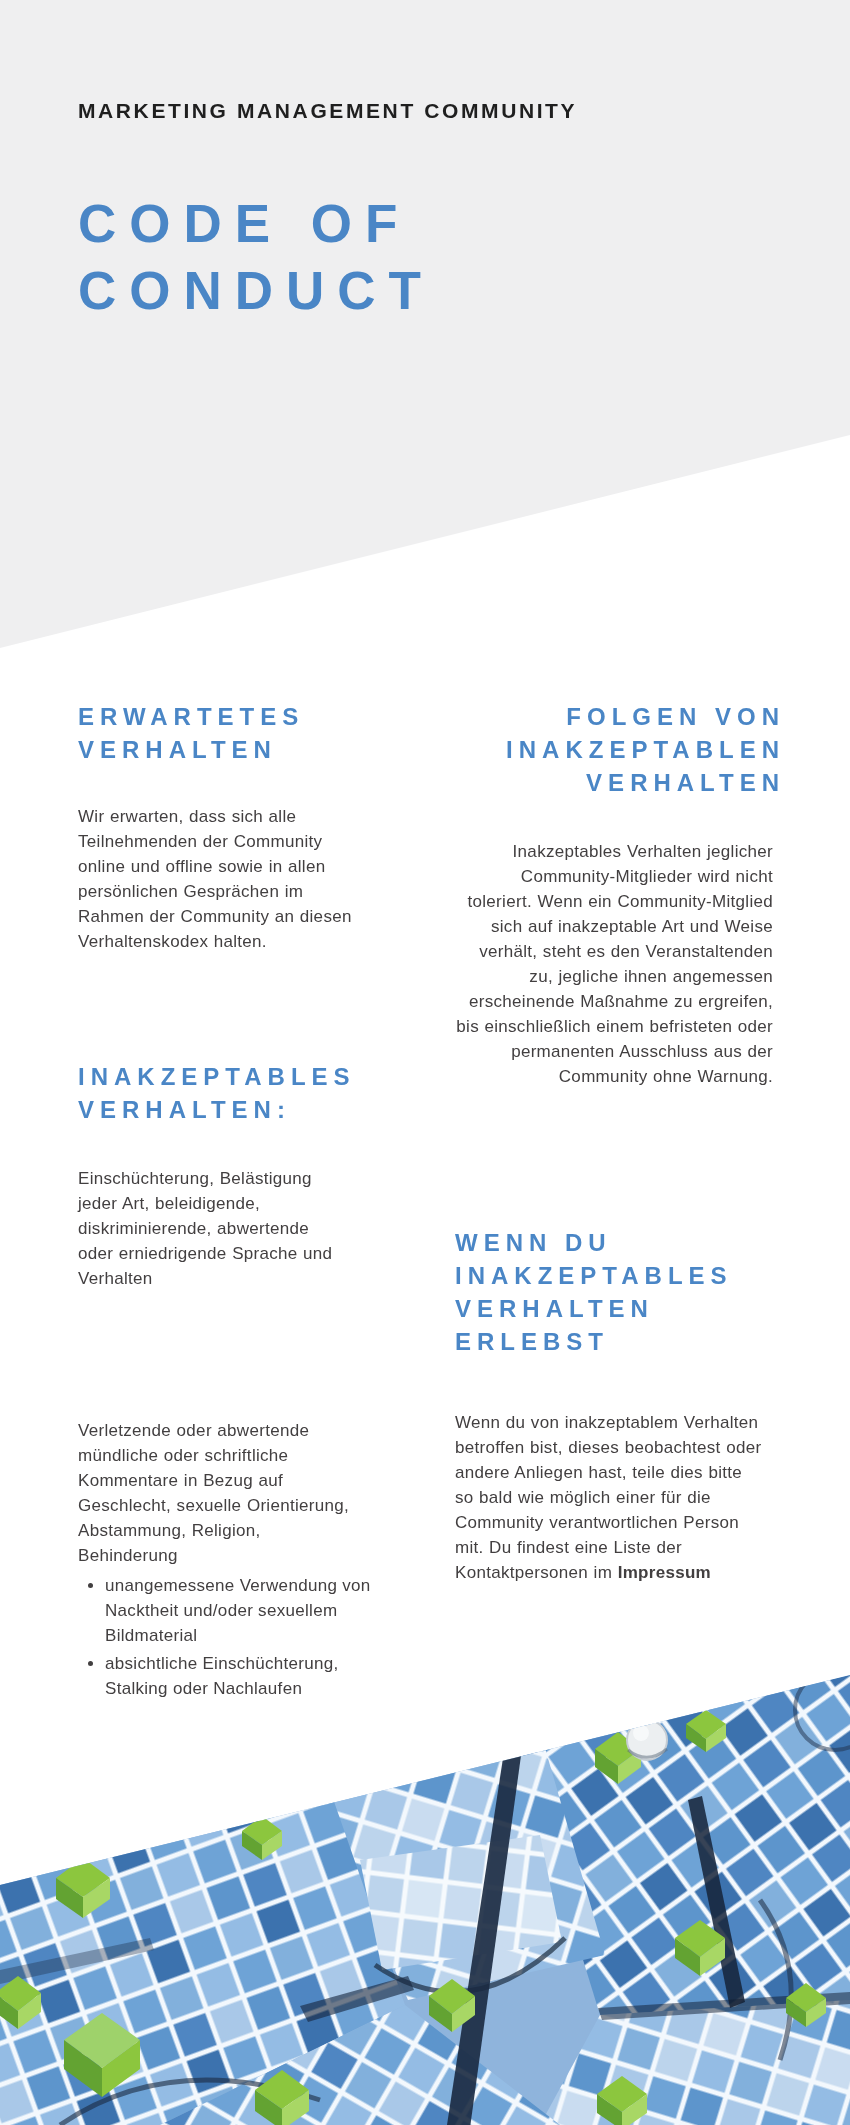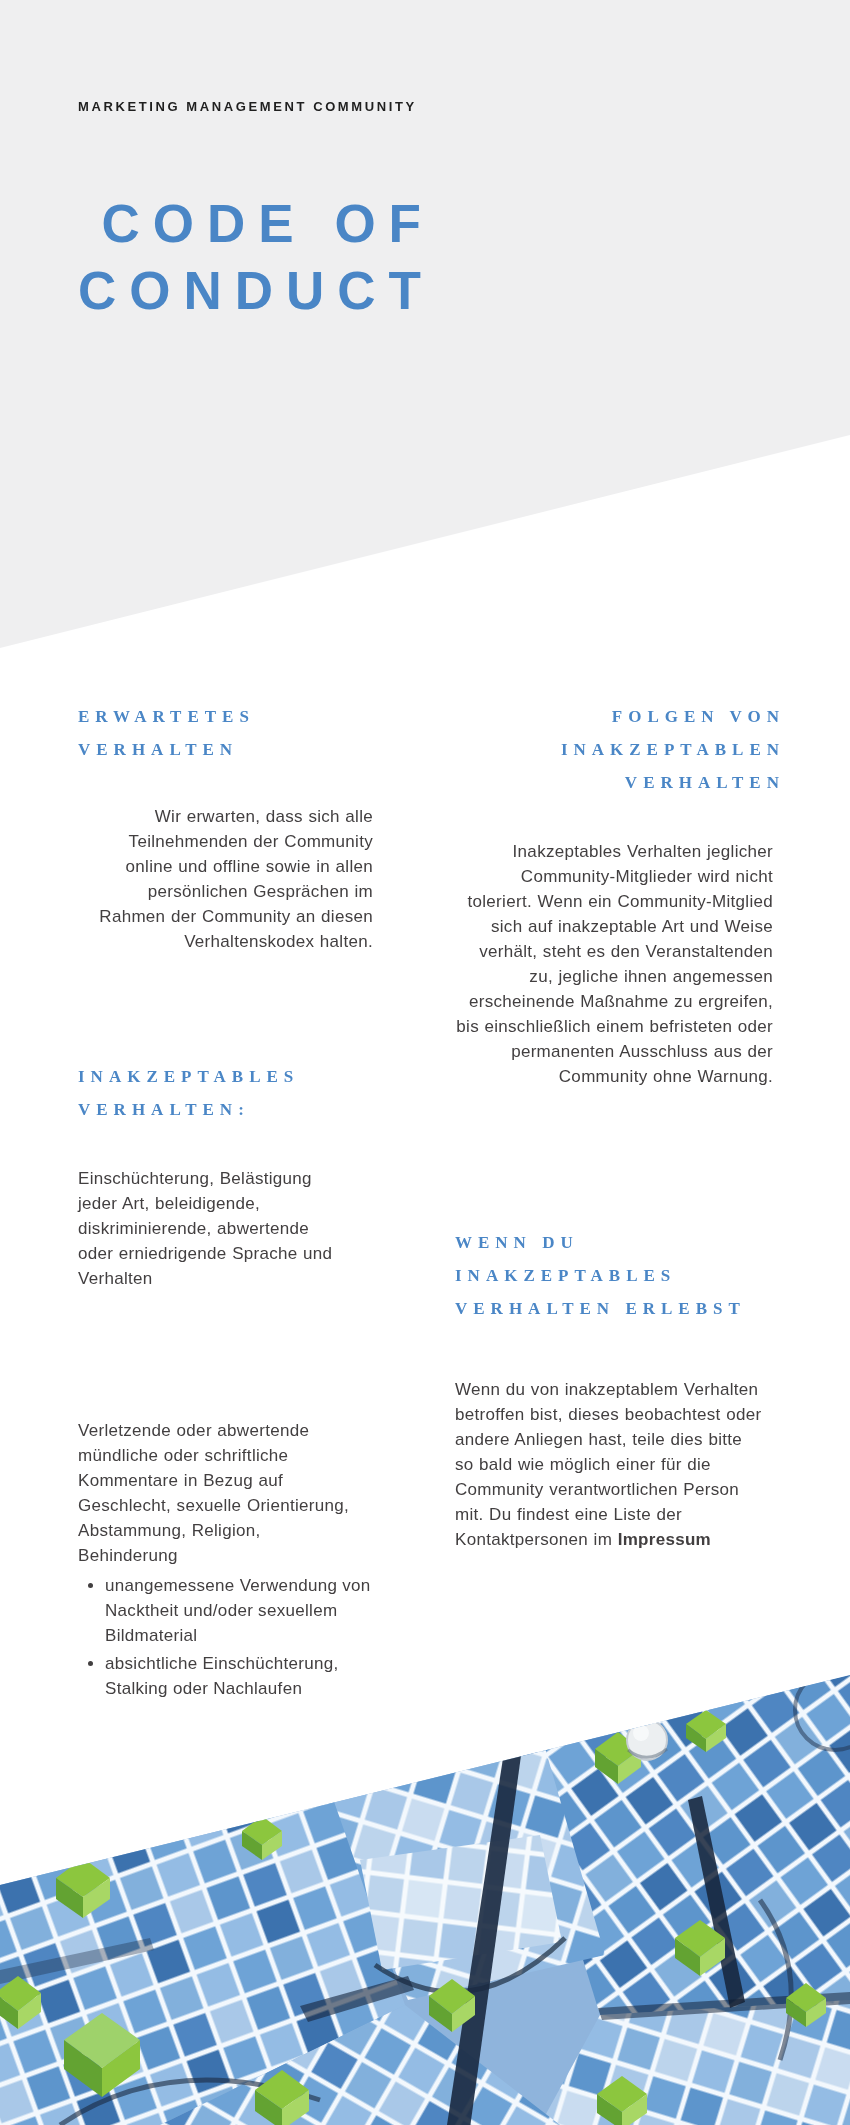--- a/index.html
+++ b/index.html
@@ -8,41 +8,41 @@
     background:#ffffff; overflow:hidden;
     font-family:"Liberation Sans", sans-serif;
   }
   .header-bg {
     position:absolute; left:0; top:0; width:850px; height:660px;
     background:var(--gray, #efeff0);
     clip-path:polygon(0 0, 850px 0, 850px 435px, 0 648px);
   }
   .brand {
     position:absolute; left:78px; top:99px;
-    font-size:13px; font-weight:bold; letter-spacing:2.6px;
+    font-size:21px; font-weight:bold; letter-spacing:2.6px;
     color:var(--ink, #1f1f1f); white-space:nowrap;
   }
   .title {
     position:absolute; left:78px; top:190px; margin:0;
     font-size:53px; line-height:67px; font-weight:bold;
     letter-spacing:13px; color:var(--accent, #4a86c6);
   }
-  .title span { display:block;text-align:right; }
+  .title span { display:block; }
   .sec { position:absolute; }
   .sec h2 {
-    margin:0; font-size:17px; line-height:33px; font-weight:bold;
-    letter-spacing:6px; color:var(--accent, #4a86c6);font-family:Liberation Serif, serif;
+    margin:0; font-size:24px; line-height:33px; font-weight:bold;
+    letter-spacing:6px; color:var(--accent, #4a86c6);
   }
   .sec p {
     margin:0; font-size:17px; line-height:25px;
     letter-spacing:0.3px; word-spacing:0.5px;
     color:var(--text, #423f40);
   }
   .sec-expected     { left:78px;  top:700px;  width:300px; }
-  .sec-expected p   { margin-top:38px; max-width:295px;text-align:right; }
+  .sec-expected p   { margin-top:38px; max-width:295px; }
   .sec-consequences { left:455px; top:700px;  width:330px;text-align:right; }
   .sec-consequences p { margin-top:40px; max-width:318px; }
   .sec-unacceptable { left:78px;  top:1060px; width:310px; }
   .sec-unacceptable p { margin-top:40px; max-width:265px; }
   .sec-experience   { left:455px; top:1226px; width:335px; }
   .sec-experience h2 { max-width:330px; }
   .sec-experience p { margin-top:52px; max-width:310px; }
   .sec-harassment   { left:78px;  top:1378px; width:320px; }
   .sec-harassment p { margin-top:40px; max-width:282px; }
   .sec-harassment ul {

